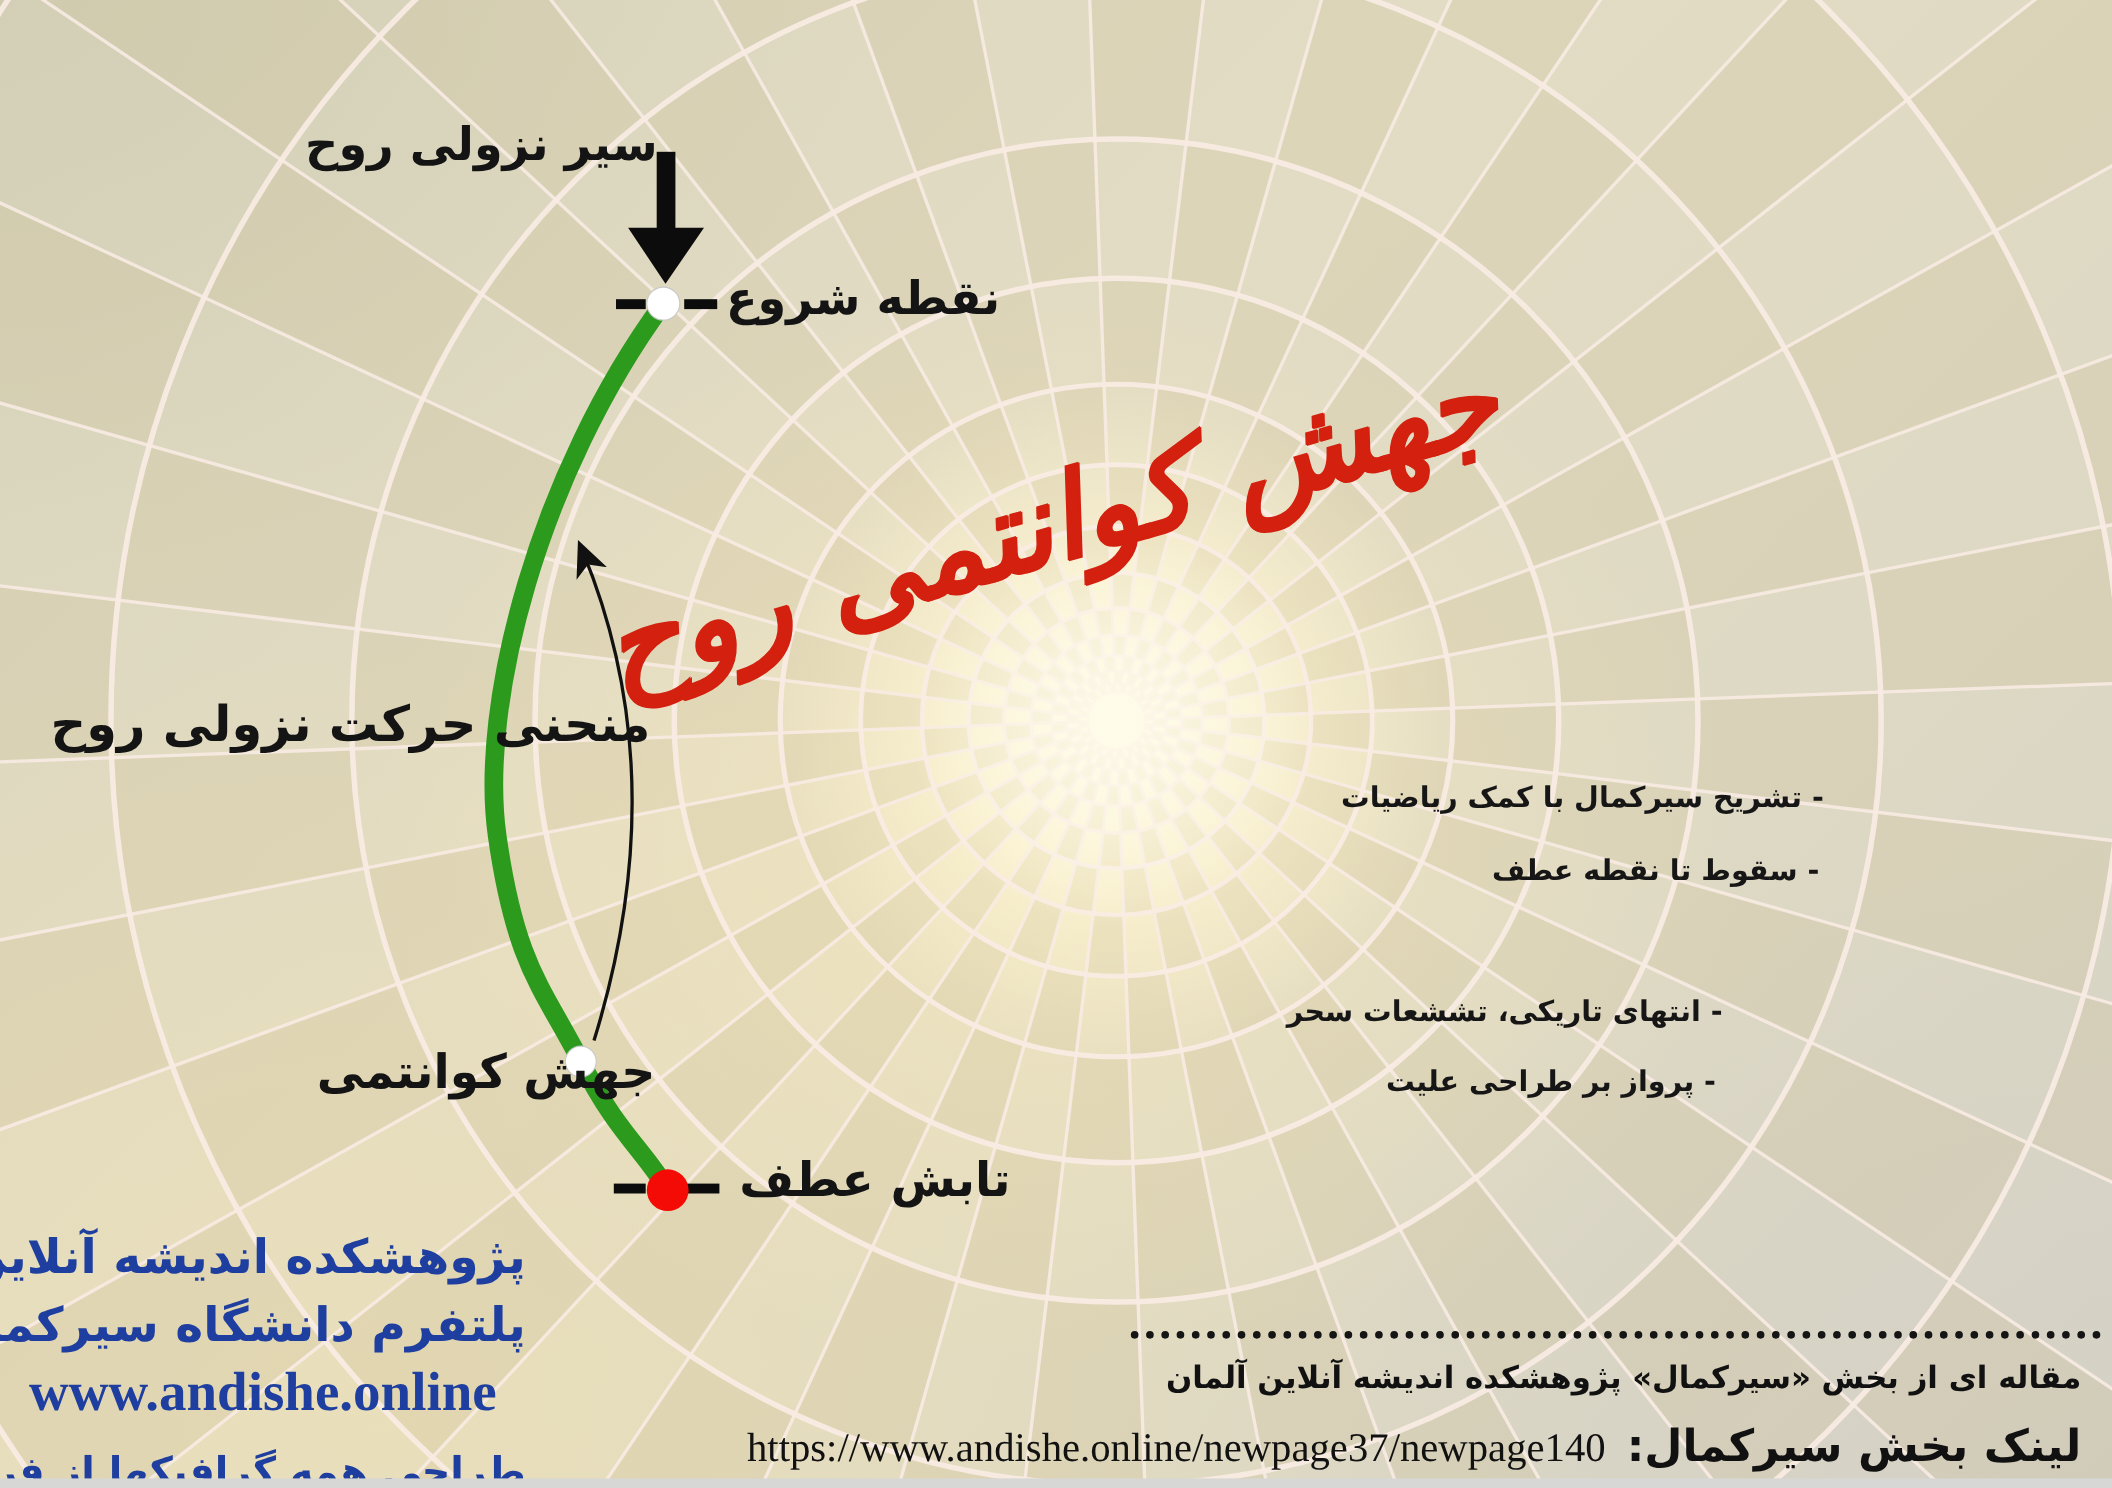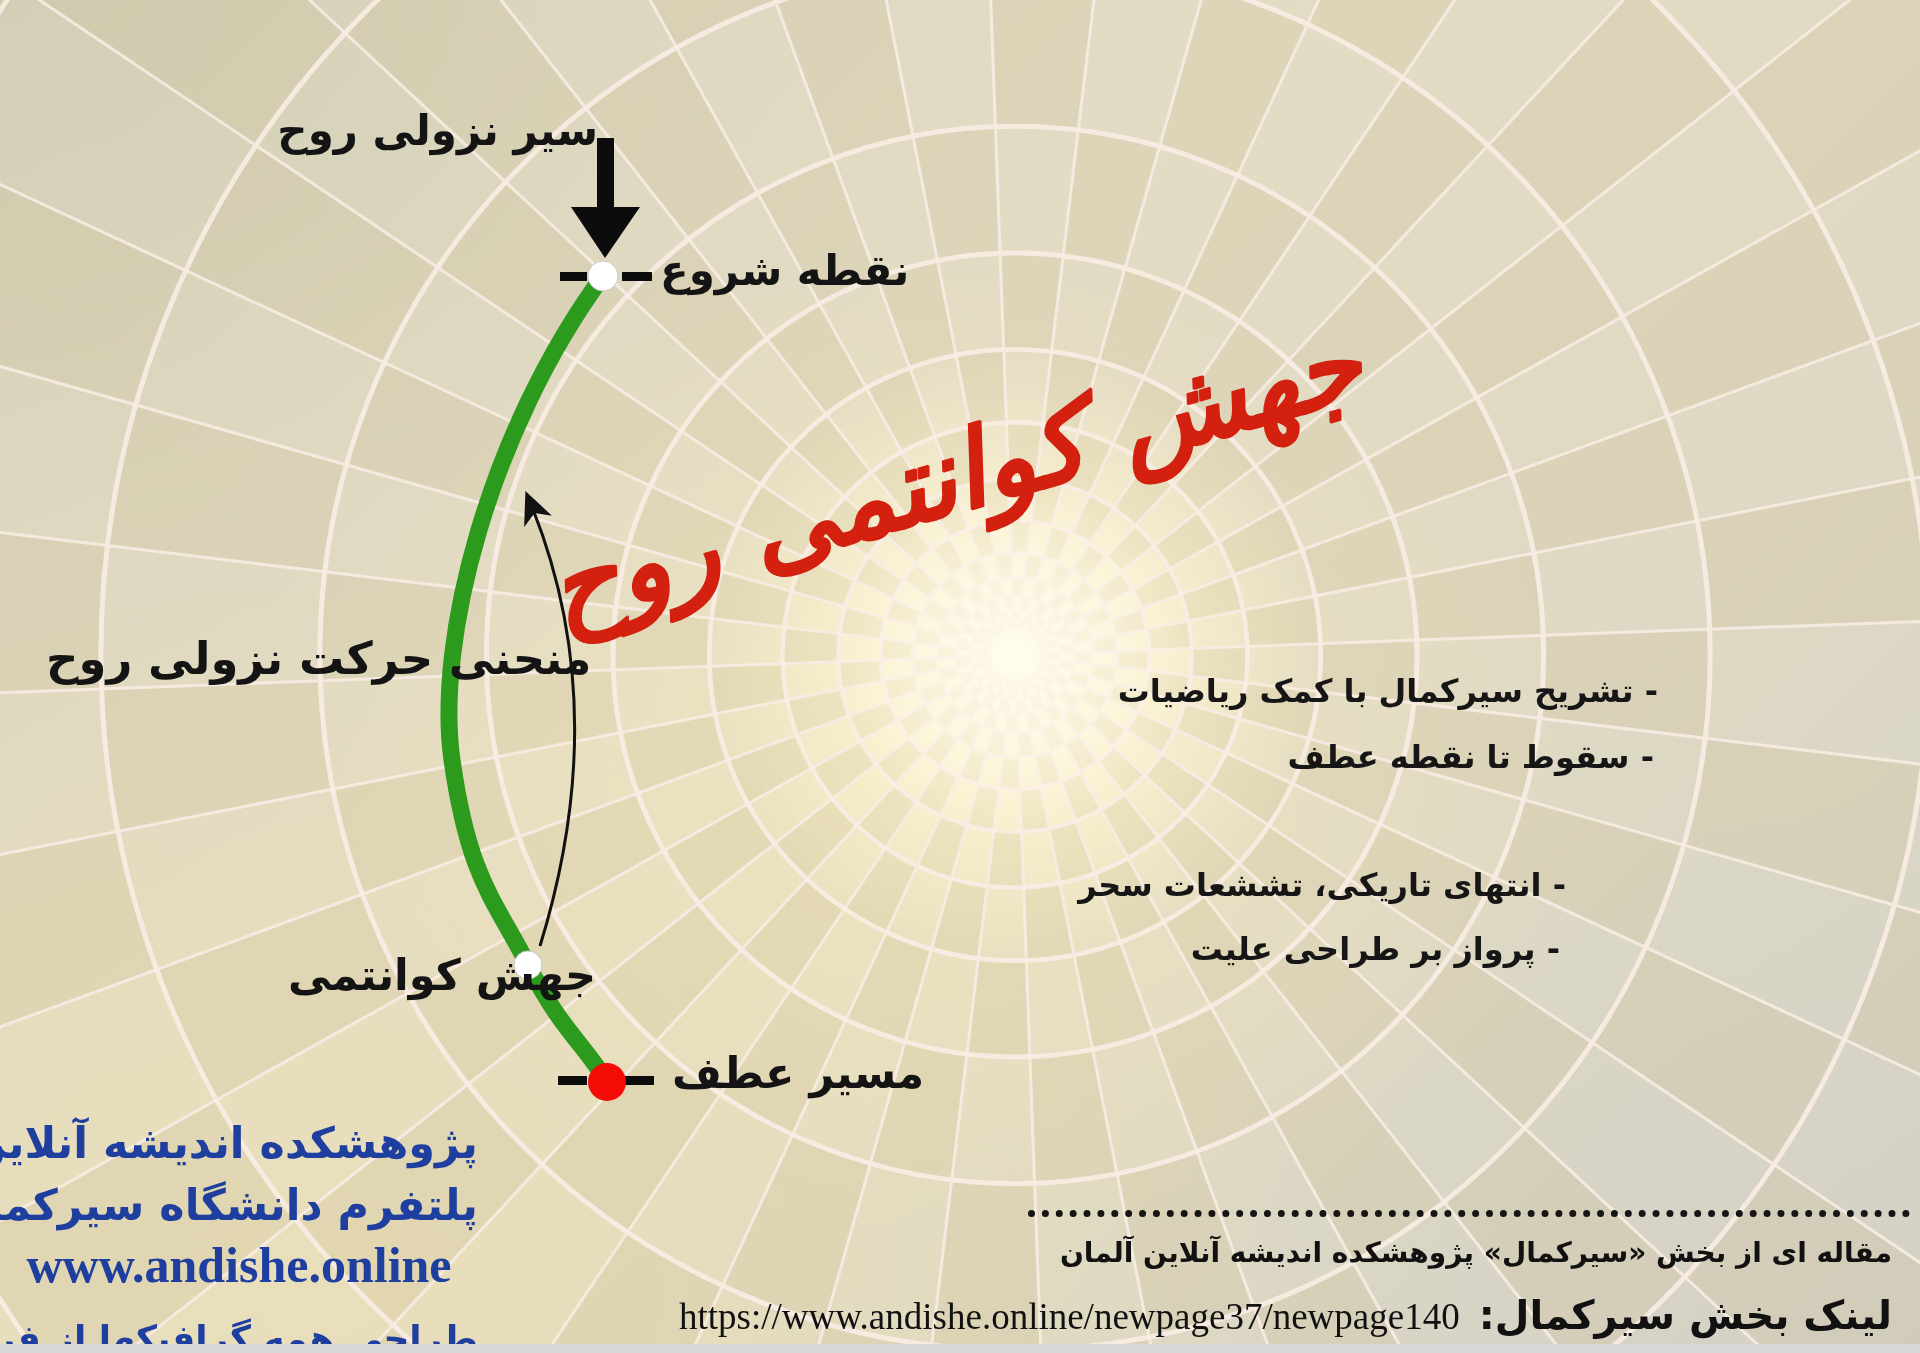--- a/index.html
+++ b/index.html
@@ -22,21 +22,21 @@
   .lbl-start{left:660px; top:246px; font-size:42px;}
   .lbl-curve{left:46px; top:632px; font-size:45px;}
   .lbl-jump{left:276px; top:950px; font-size:43px;margin-left:12px;}
   .lbl-inflection{left:672px; top:1048px; font-size:43px;}
   .title{
     position:absolute; right:580px; top:298px; direction:rtl; white-space:nowrap;
     font-family:"DejaVu Serif", serif; font-style:italic; font-weight:bold;
     font-size:106px; color:#d3200f; transform:rotate(-16deg); transform-origin:top right;
     text-shadow:1px 1px 0 #d3200f;
   }
-  .bullet{position:absolute; direction:rtl; white-space:nowrap; font-weight:bold; font-size:32px; color:#161616;}
+  .bullet{position:absolute; direction:rtl; white-space:nowrap; font-weight:bold; font-size:26px; color:#161616;margin-top:39px;}
   .b0{right:262px; top:672px;}
   .b1{right:266px; top:738px;}
   .b2{right:290px; top:802px;}
   .b3{right:354px; top:866px;}
   .b4{right:360px; top:930px;}
   .footer-left{position:absolute; left:0; top:1118px; width:478px; text-align:center; color:#1e3f9f; direction:rtl;}
   .fl-line1{font-weight:bold; font-size:43px; white-space:nowrap;}
   .fl-line2{font-weight:bold; font-size:43px; margin-top:12px; white-space:nowrap;}
   .fl-site{font-family:"Liberation Serif", serif; font-weight:bold; font-size:50px; margin-top:6px; white-space:nowrap; direction:ltr;}
   .fl-credit{font-weight:bold; font-size:36px; margin-top:24px; white-space:nowrap;}
@@ -435,21 +435,21 @@
 
     <circle cx="603" cy="276" r="15" fill="#ffffff" stroke="#c9c9c9" stroke-width="1"></circle>
     <circle cx="528" cy="965" r="14" fill="#ffffff" stroke="#c9c9c9" stroke-width="1"></circle>
     <circle cx="607" cy="1082" r="19" fill="#f50b05"></circle>
   </svg>
 
   <div class="lbl lbl-descent">سیر نزولی روح</div>
   <div class="lbl lbl-start">نقطه شروع</div>
   <div class="lbl lbl-curve">منحنی حرکت نزولی روح</div>
   <div class="lbl lbl-jump">جهش کوانتمی</div>
-  <div class="lbl lbl-inflection">مسیر عطف</div>
+  <div class="lbl lbl-inflection">تابش عطف</div>
 
   <div class="title">جهش کوانتمی روح</div>
 
   <div class="bullet b0">- تشریح سیرکمال با کمک ریاضیات</div>
   <div class="bullet b1">- سقوط تا نقطه عطف</div>
   <div class="bullet b3">- انتهای تاریکی، تششعات سحر</div>
   <div class="bullet b4">- پرواز بر طراحی علیت</div>
 
   <div class="footer-left">
     <div class="fl-line1">پژوهشکده اندیشه آنلاین آلمان</div>

